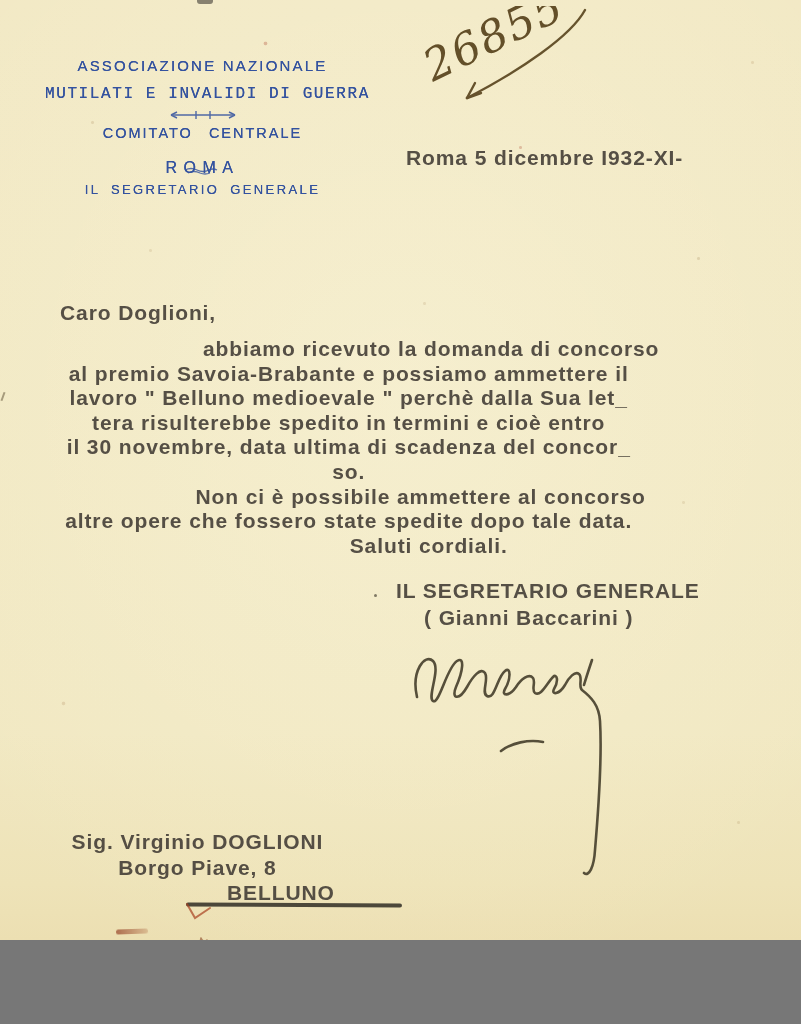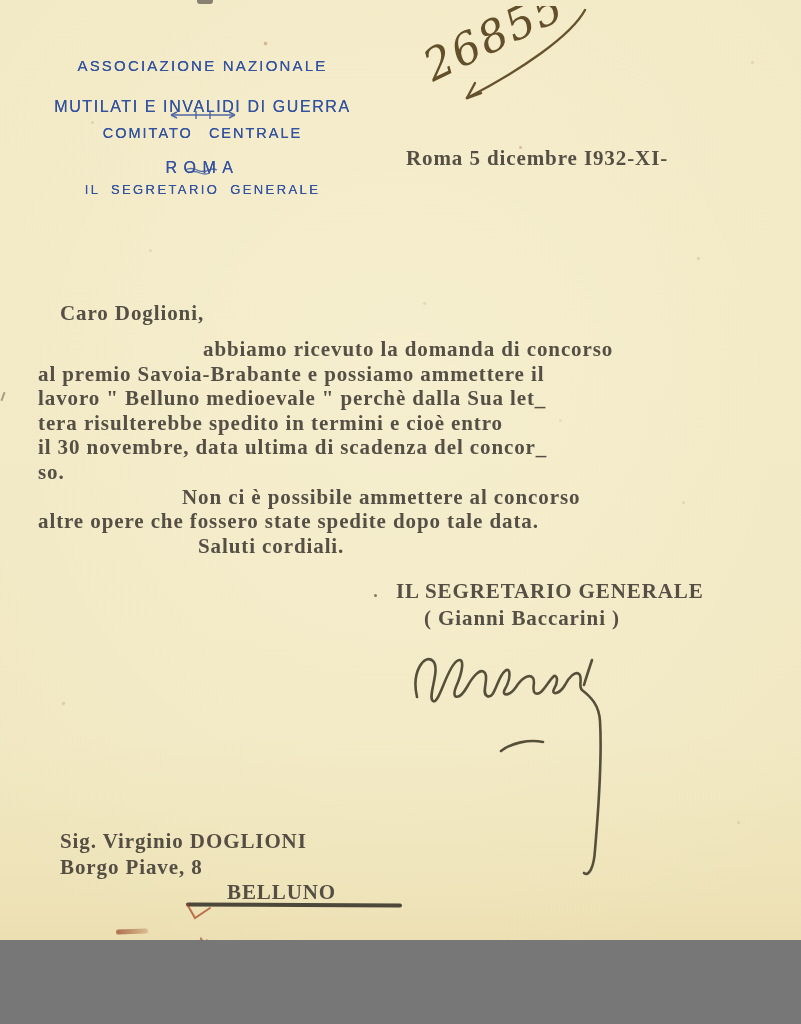--- a/index.html
+++ b/index.html
@@ -7,29 +7,29 @@
     position:relative;width:801px;height:940px;overflow:hidden;
     background:
       radial-gradient(130% 120% at 50% 42%, rgba(255,252,232,.30) 0%, rgba(255,252,232,0) 55%),
       linear-gradient(180deg, #f2e9c5 0%, #f1e8c2 78%, #eee3b8 94%, #ecdfb2 100%);
     font-family:"Liberation Sans", sans-serif;
   }
   
   .letterhead{position:absolute;left:45px;top:0;width:315px;text-align:center;color:#33529f;}
   .lh{position:absolute;left:0;width:315px;text-shadow:0 0 .4px currentColor;white-space:nowrap;}
   .lh1{top:57px;font-size:15px;letter-spacing:2.2px;}
-  .lh2{top:98px;font-size:16px;letter-spacing:1.6px;}
+  .lh2{top:85px;font-size:16px;letter-spacing:1.6px;font-family:Liberation Mono, monospace;}
   .lh3{top:125px;font-size:14.5px;letter-spacing:2px;word-spacing:10px;}
   .lh4{top:159px;font-size:16px;letter-spacing:6.5px;}
   .lh5{top:182px;font-size:13px;letter-spacing:2.4px;word-spacing:5px;}
   .lh-div1{position:absolute;left:120px;top:110px;}
   .lh-div2{position:absolute;left:137px;top:166px;}
   
-  .tw{position:absolute;font-family:Liberation Serif, serif;color:#48423a;
-      font-size:21px;font-weight:bold;letter-spacing:.9px;white-space:nowrap;opacity:.92;}
+  .tw{position:absolute;font-family:Liberation Sans, sans-serif;color:#48423a;
+      font-size:21px;font-weight:bold;letter-spacing:.9px;white-space:nowrap;opacity:.92;text-align:center;}
   .dateline{left:406px;top:146px;}
   .salutation{left:60px;top:283px;margin-top:18px;}
   .bodytext{left:38px;top:337px;line-height:24.6px;}
   .bodytext div{white-space:pre;}
   .ind-a{padding-left:165px;}
   .ind-b{padding-left:144px;}
   .ind-c{padding-left:160px;}
   .sig-role{left:396px;top:579px;}
   .sig-name{left:424px;top:606px;}
   .addr{left:60px;top:829px;line-height:25.5px;}

